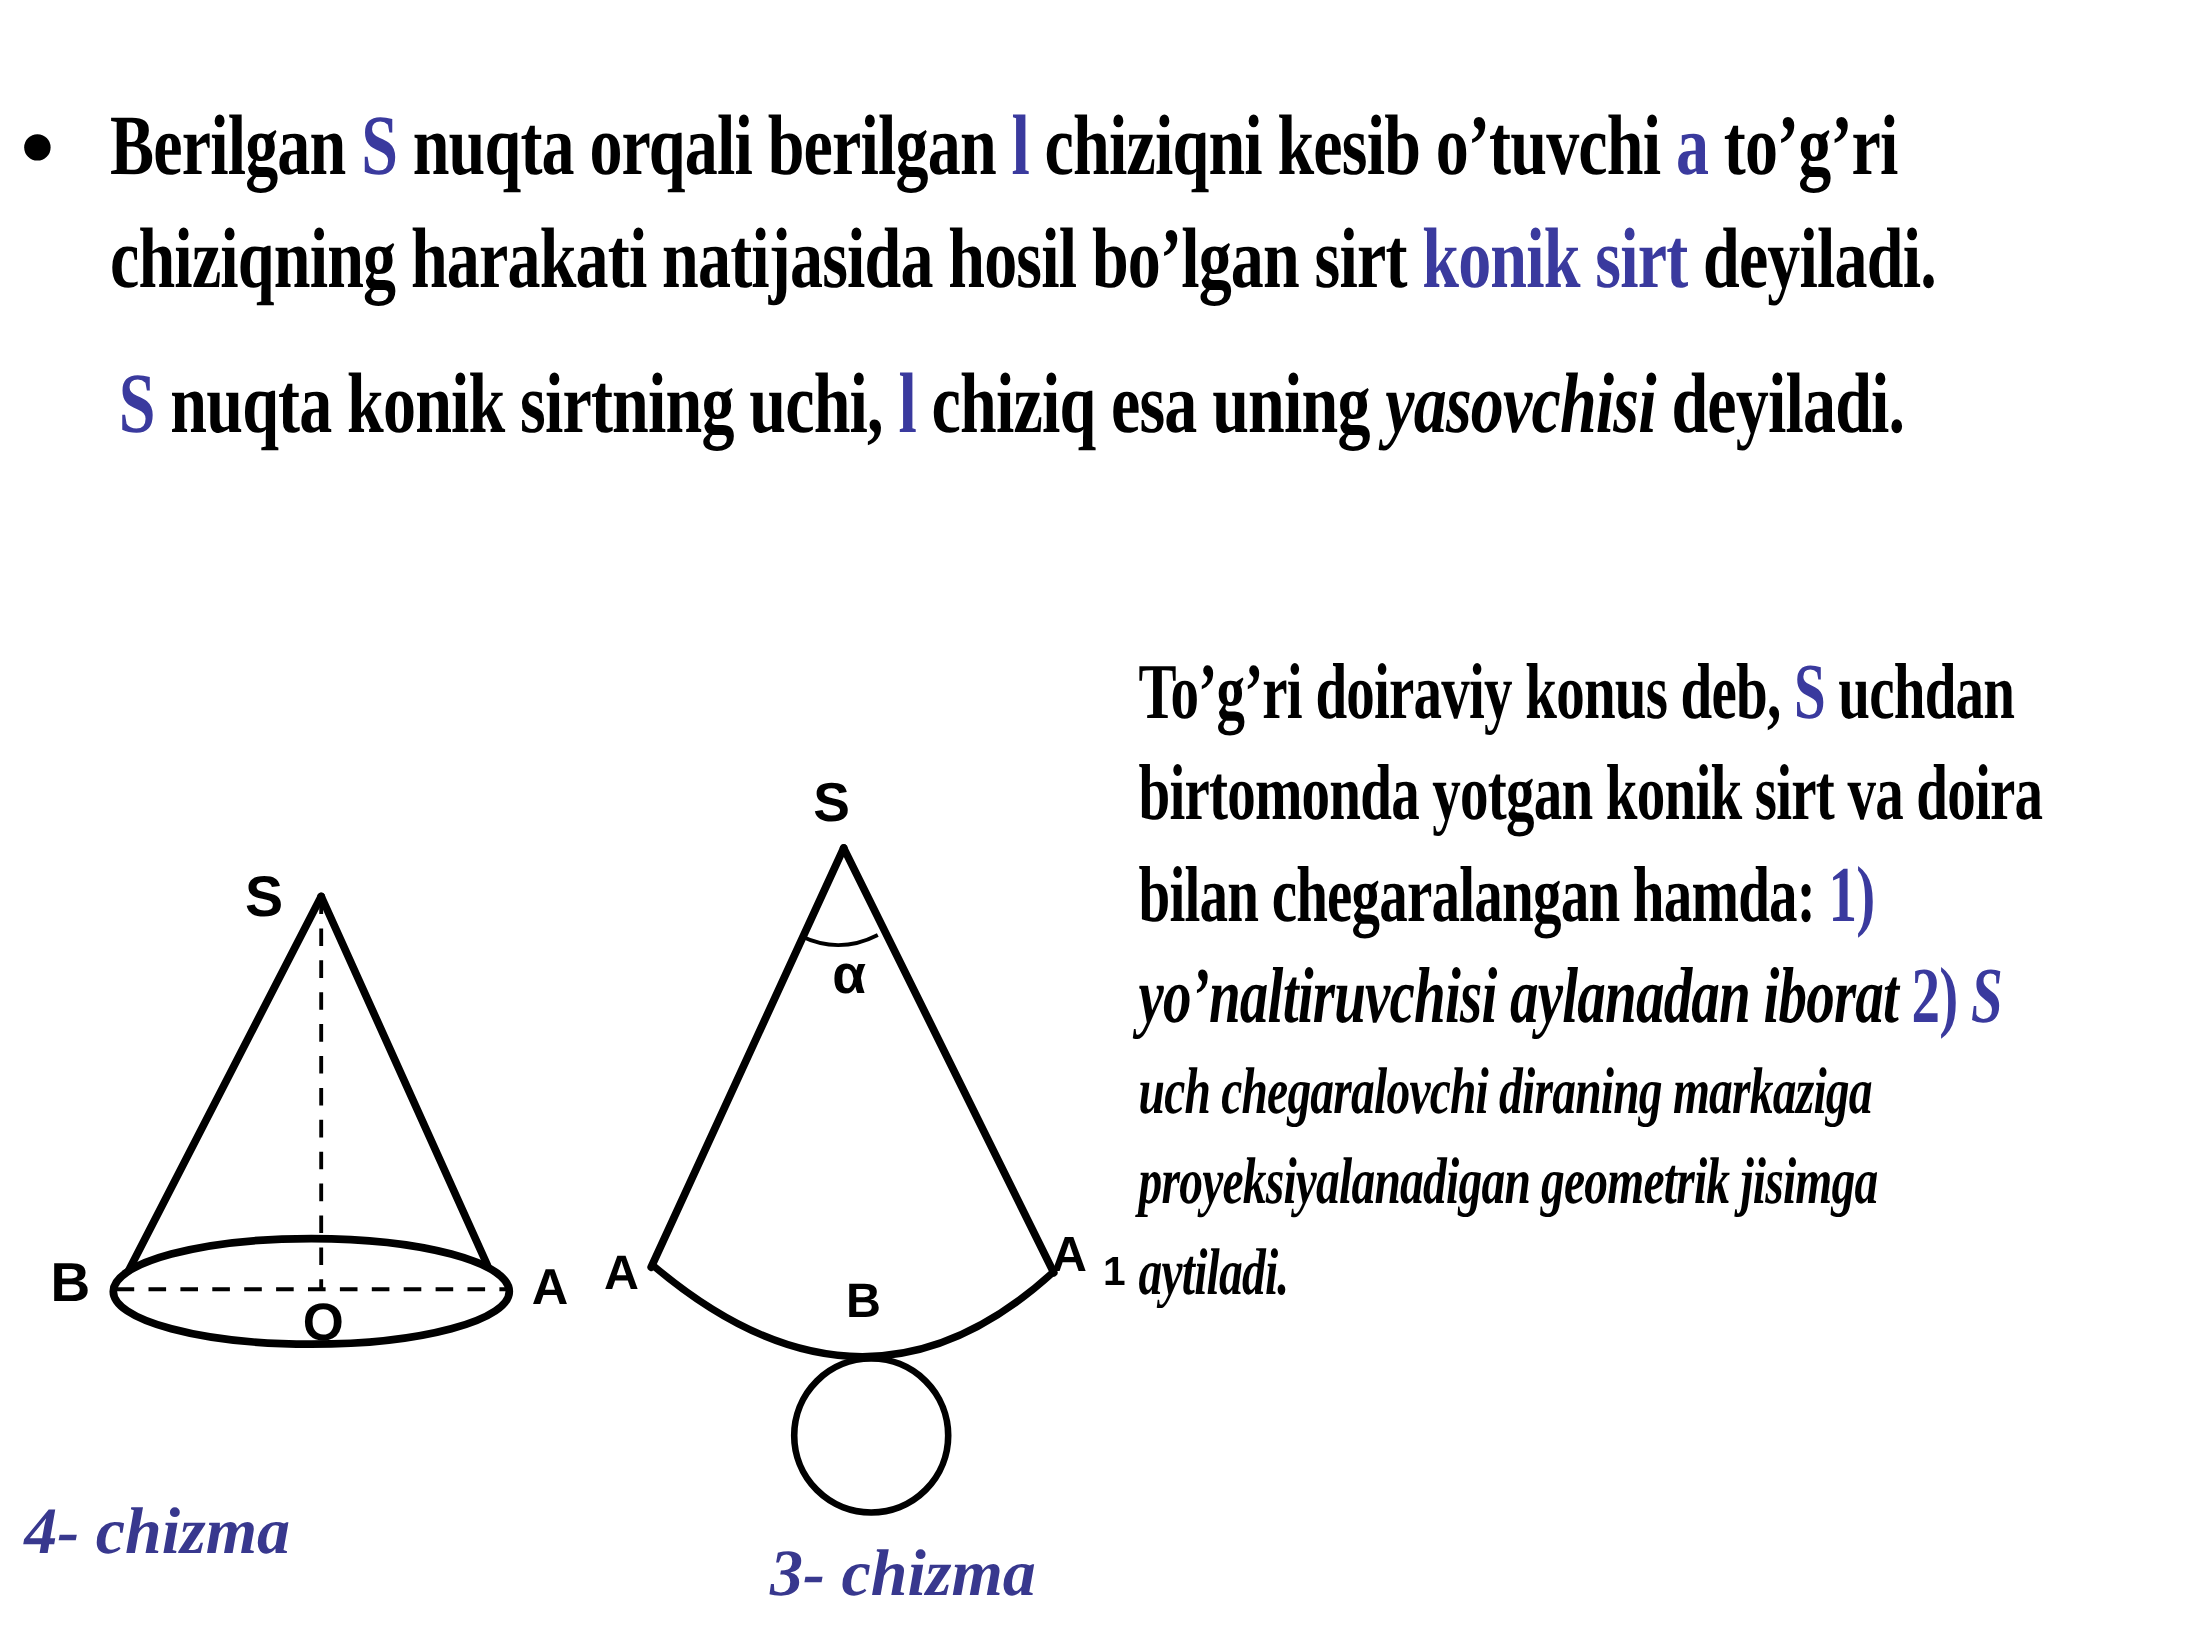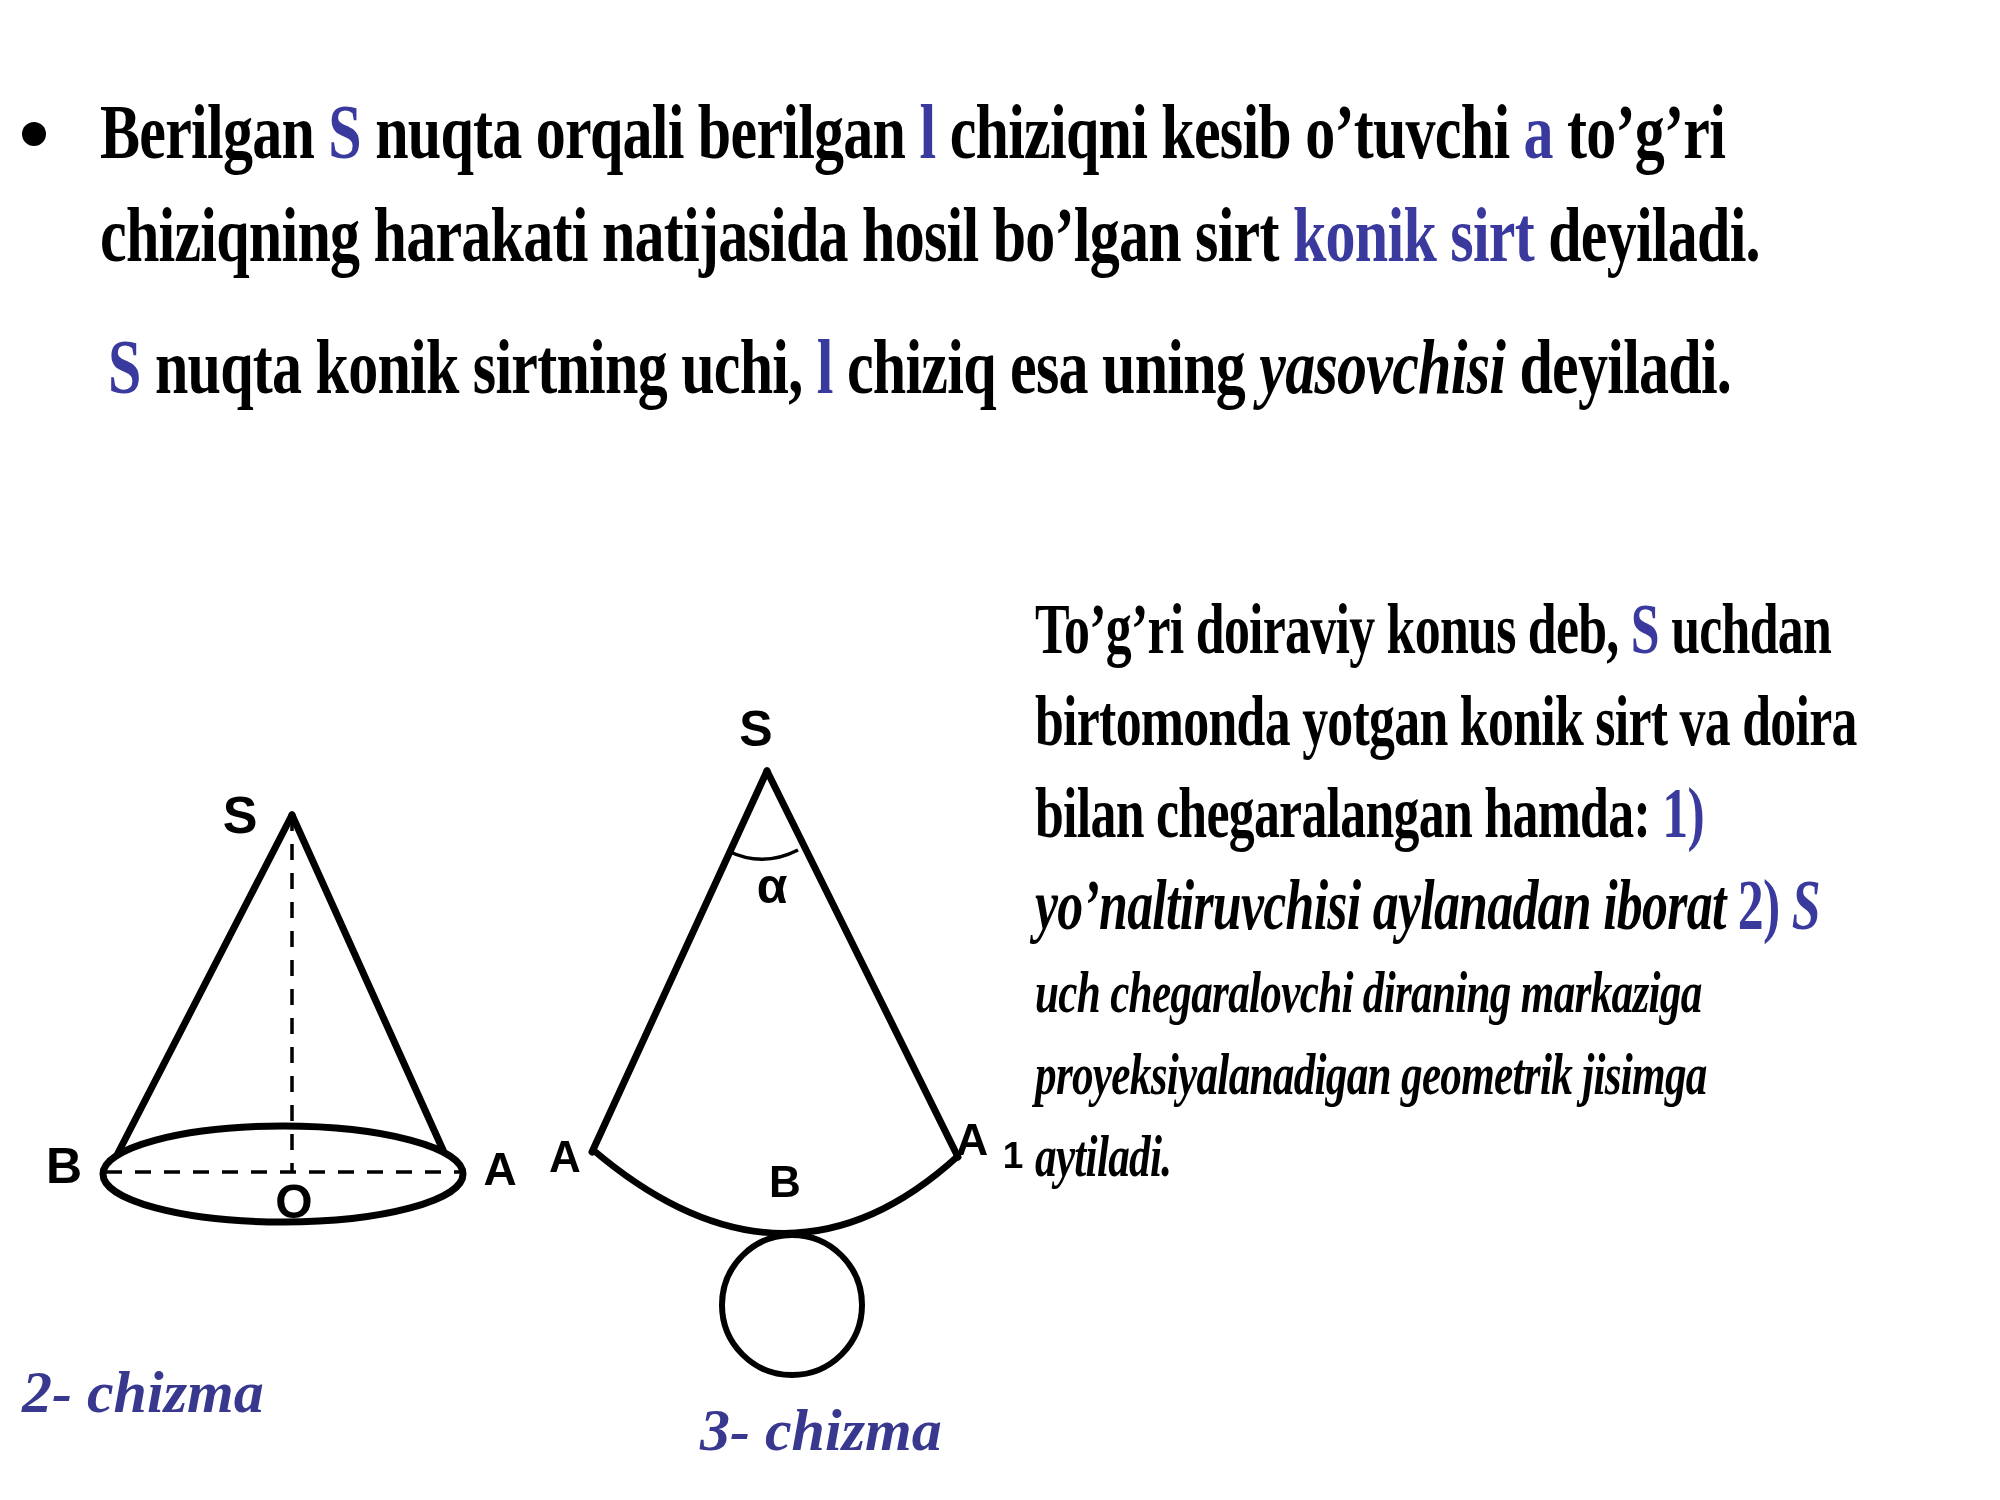--- a/index.html
+++ b/index.html
@@ -93,16 +93,16 @@
       <circle class="shape" cx="792" cy="745" r="70" stroke-width="6"></circle>
       <text x="756" y="186" font-size="50">S</text>
       <text x="772" y="343" font-size="50">α</text>
       <text x="565" y="612" font-size="44">A</text>
       <text x="785" y="637" font-size="44">B</text>
       <text x="972" y="595" font-size="45">A</text>
       <text x="1013" y="608" font-size="37">1</text>
     </g>
   </svg>
 
-  <div class="caption cap2">2- chizma</div>
+  <div class="caption cap2">4- chizma</div>
   <div class="caption cap3">3- chizma</div>
 
 </div>
 
 </body></html>

